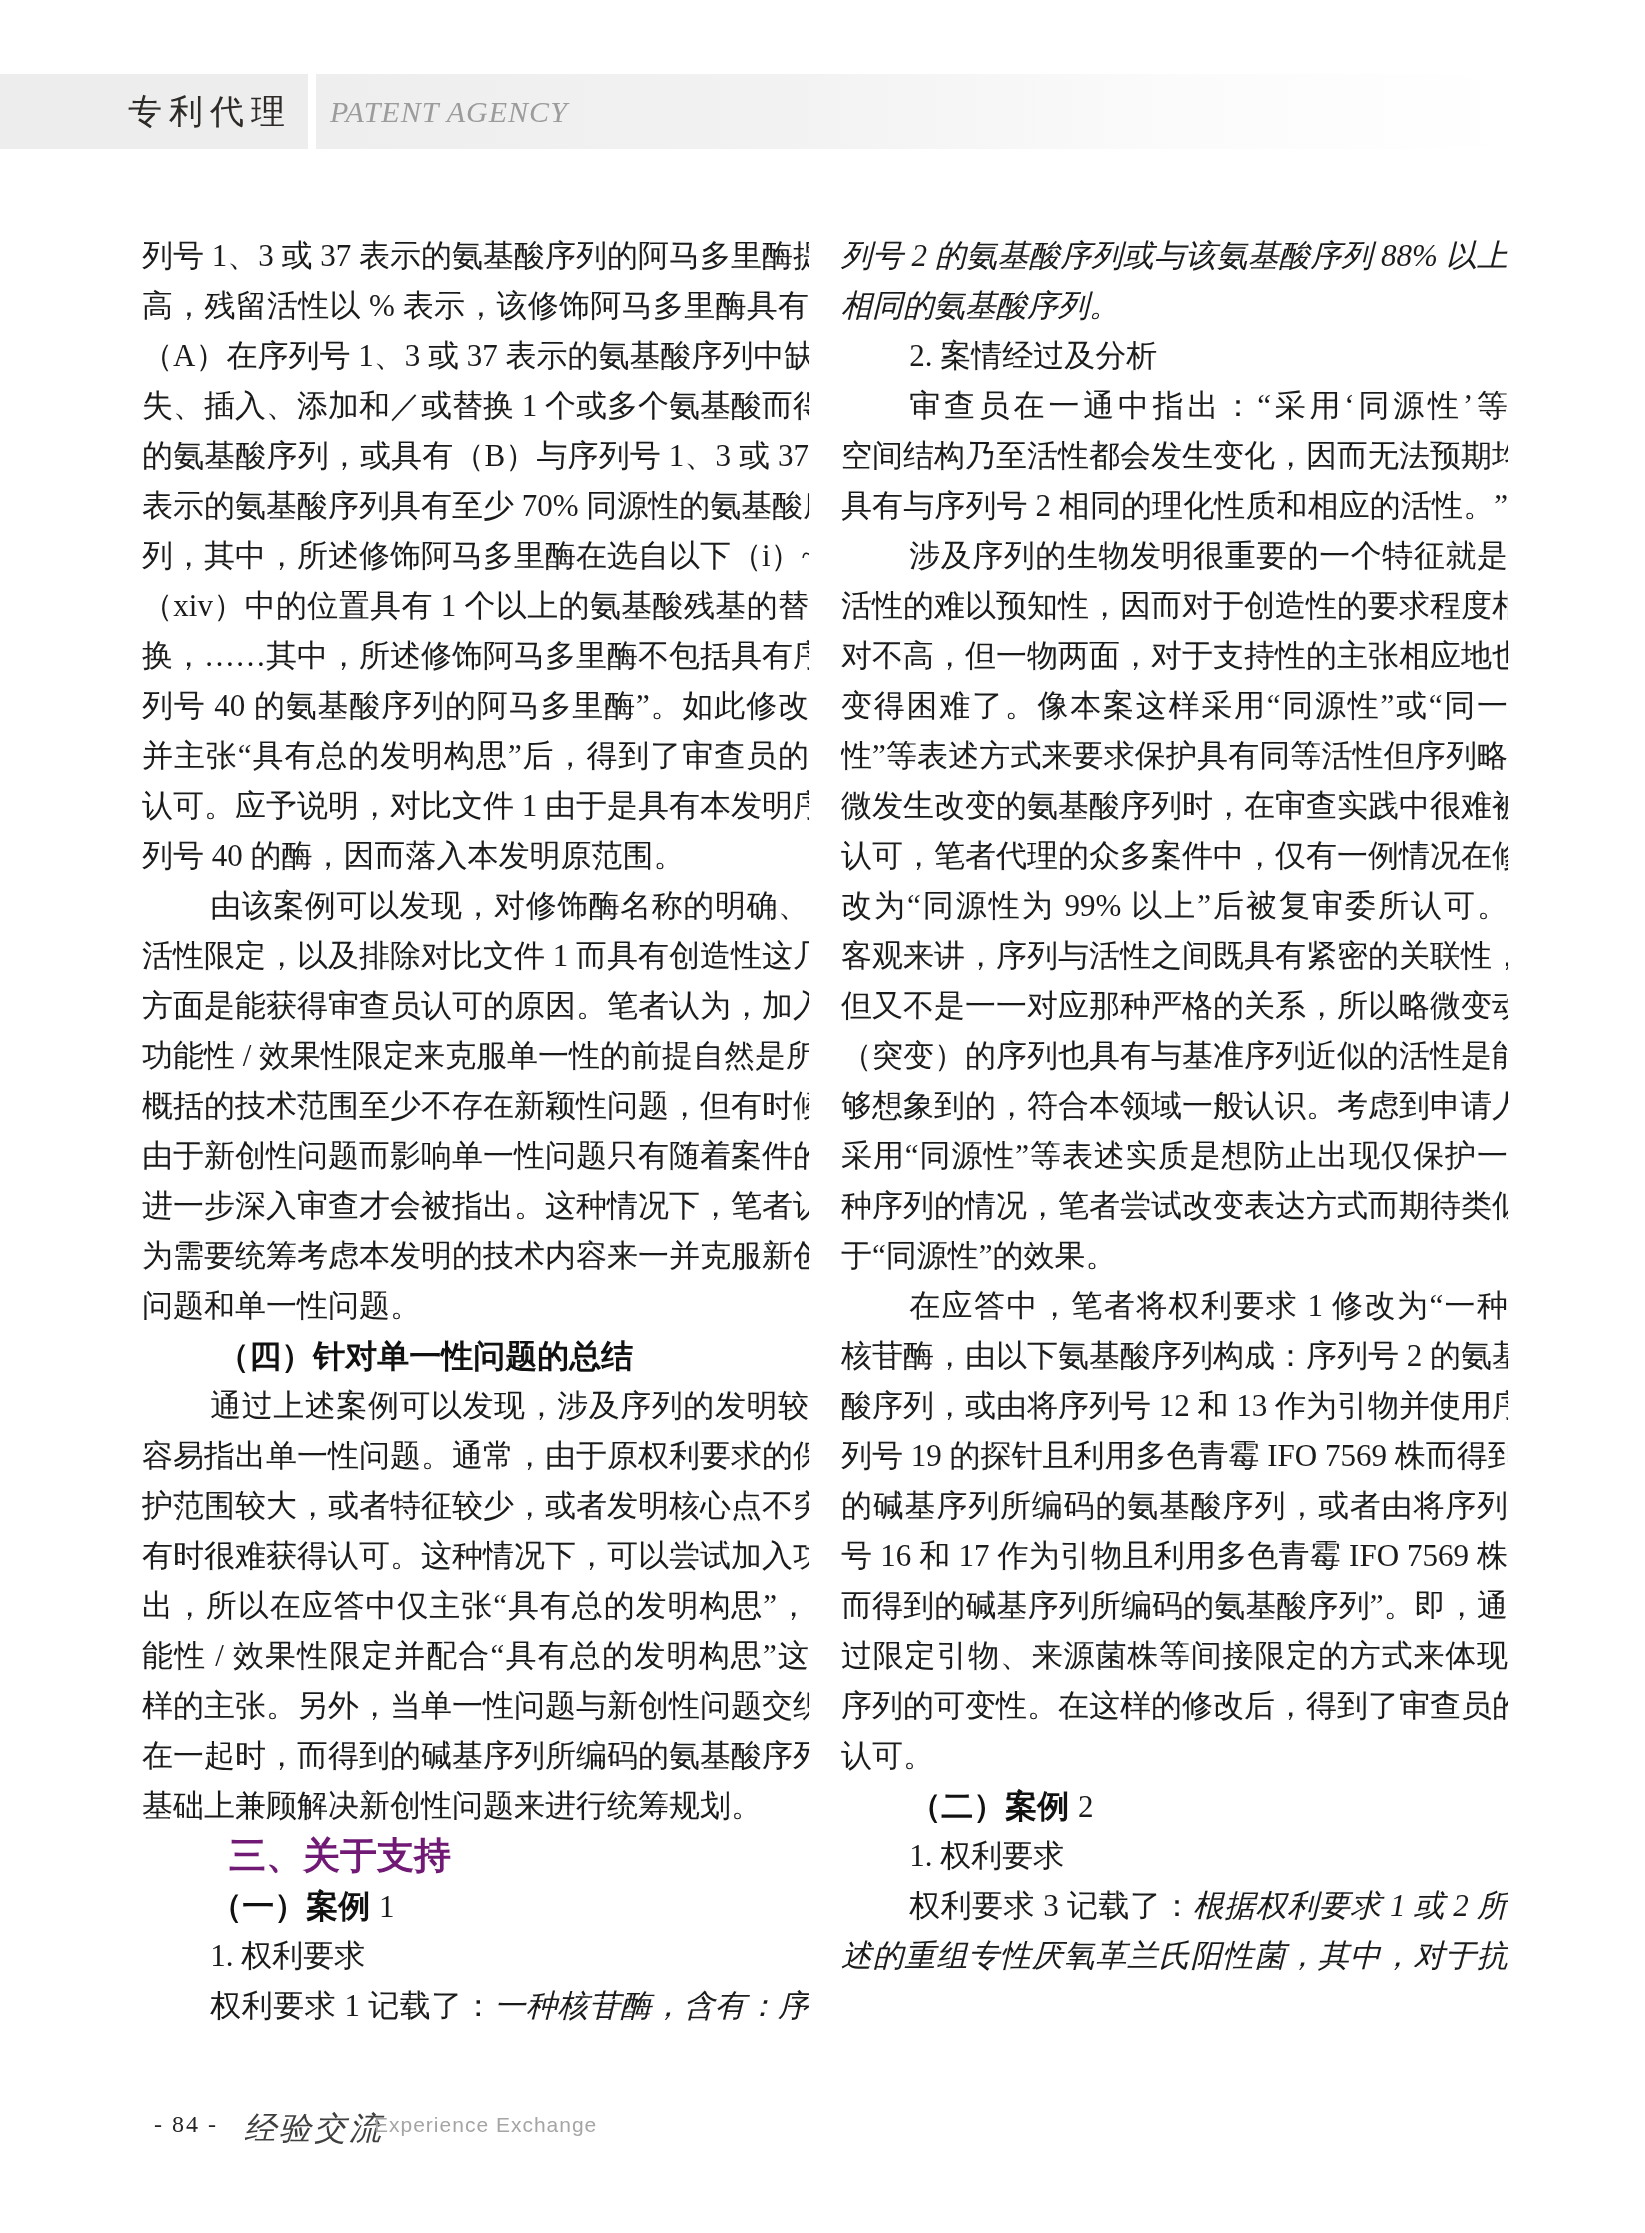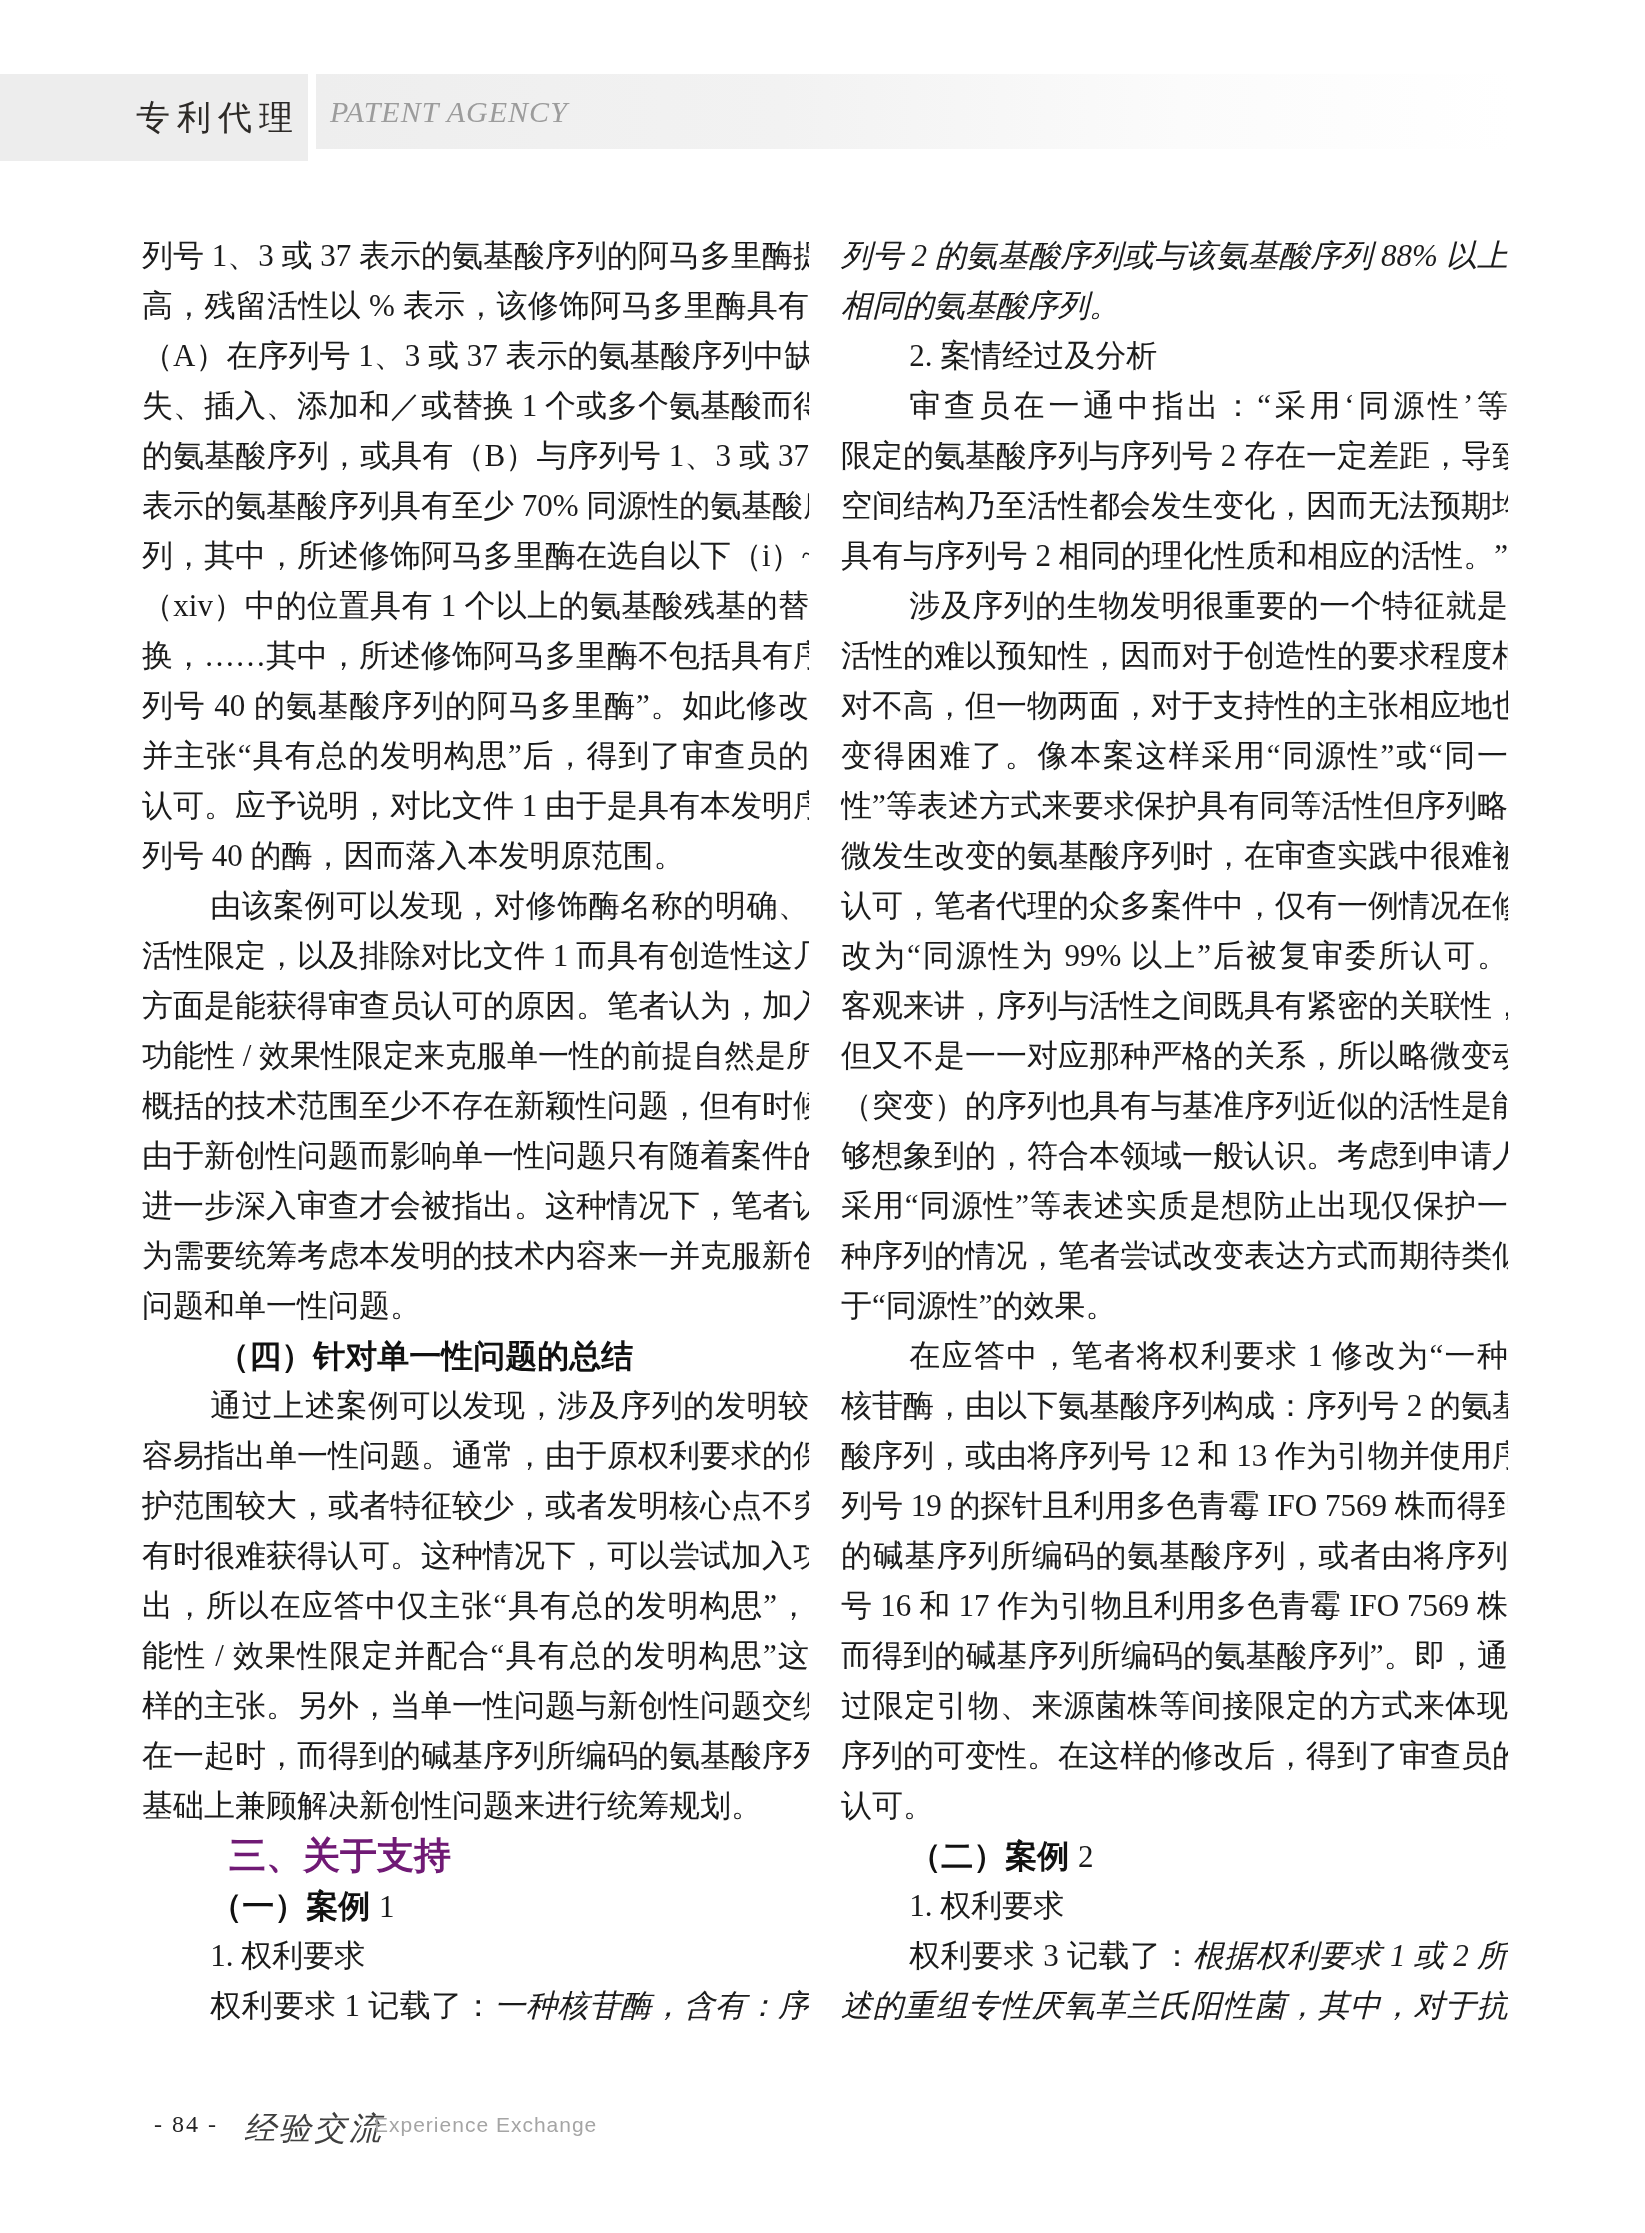--- a/index.html
+++ b/index.html
@@ -2,23 +2,23 @@
 <html><head>
 <meta charset="utf-8">
 <style>
   html,body{margin:0;padding:0;background:#ffffff;}
   .page{
     position:relative;width:1646px;height:2234px;background:#ffffff;overflow:hidden;
     font-family:"Liberation Serif","DejaVu Serif",serif;color:#1b1b1b;
   }
   
   .hdr-box-cn{
-    position:absolute;left:0;top:74px;width:308px;height:87px;background:#ededed;
+    position:absolute;left:0;top:74px;width:308px;height:75px;background:#ededed;
     display:flex;align-items:center;justify-content:flex-end;
-    padding-right:8px;box-sizing:border-box;
+    padding-right:16px;box-sizing:border-box;
   }
   .hdr-cn{
     font-family:"Liberation Sans","DejaVu Sans",sans-serif;
     font-size:34px;letter-spacing:7px;color:#2d2a27;white-space:nowrap;
   }
   .hdr-box-en{
     position:absolute;left:316px;top:74px;width:1329px;height:75px;
     background:linear-gradient(to right,#eeeeee 0%,#f2f2f2 35%,#fbfbfb 65%,#ffffff 90%);
     display:flex;align-items:center;
   }
@@ -98,21 +98,20 @@
       <div class="ln hd1 end"><span>三、关于支持</span></div>
       <div class="ln ind end"><span class="hd2">（一）案例 </span><span>1</span></div>
       <div class="ln ind end"><span>1. 权利要求</span></div>
       <div class="ln ind"><span>权利要求 1 记载了：</span><span class="kai">一种核苷酶，含有：序</span></div>
     </div>
   <div class="col col-right" id="col-right">
       <div class="ln kai"><span>列号 2 的氨基酸序列或与该氨基酸序列 88% 以上</span></div>
       <div class="ln kai end"><span>相同的氨基酸序列。</span></div>
       <div class="ln ind end"><span>2. 案情经过及分析</span></div>
       <div class="ln ind"><span>审查员在一通中指出：“采用‘同源性’等</span></div>
-      <div class="ln "><span>限定的氨基酸序列与序列号 2 存在一定差距，导致</span></div>
       <div class="ln "><span>空间结构乃至活性都会发生变化，因而无法预期均</span></div>
       <div class="ln "><span>具有与序列号 2 相同的理化性质和相应的活性。”</span></div>
       <div class="ln ind"><span>涉及序列的生物发明很重要的一个特征就是</span></div>
       <div class="ln "><span>活性的难以预知性，因而对于创造性的要求程度相</span></div>
       <div class="ln "><span>对不高，但一物两面，对于支持性的主张相应地也</span></div>
       <div class="ln "><span>变得困难了。像本案这样采用“同源性”或“同一</span></div>
       <div class="ln "><span>性”等表述方式来要求保护具有同等活性但序列略</span></div>
       <div class="ln "><span>微发生改变的氨基酸序列时，在审查实践中很难被</span></div>
       <div class="ln "><span>认可，笔者代理的众多案件中，仅有一例情况在修</span></div>
       <div class="ln "><span>改为“同源性为 99% 以上”后被复审委所认可。</span></div>

